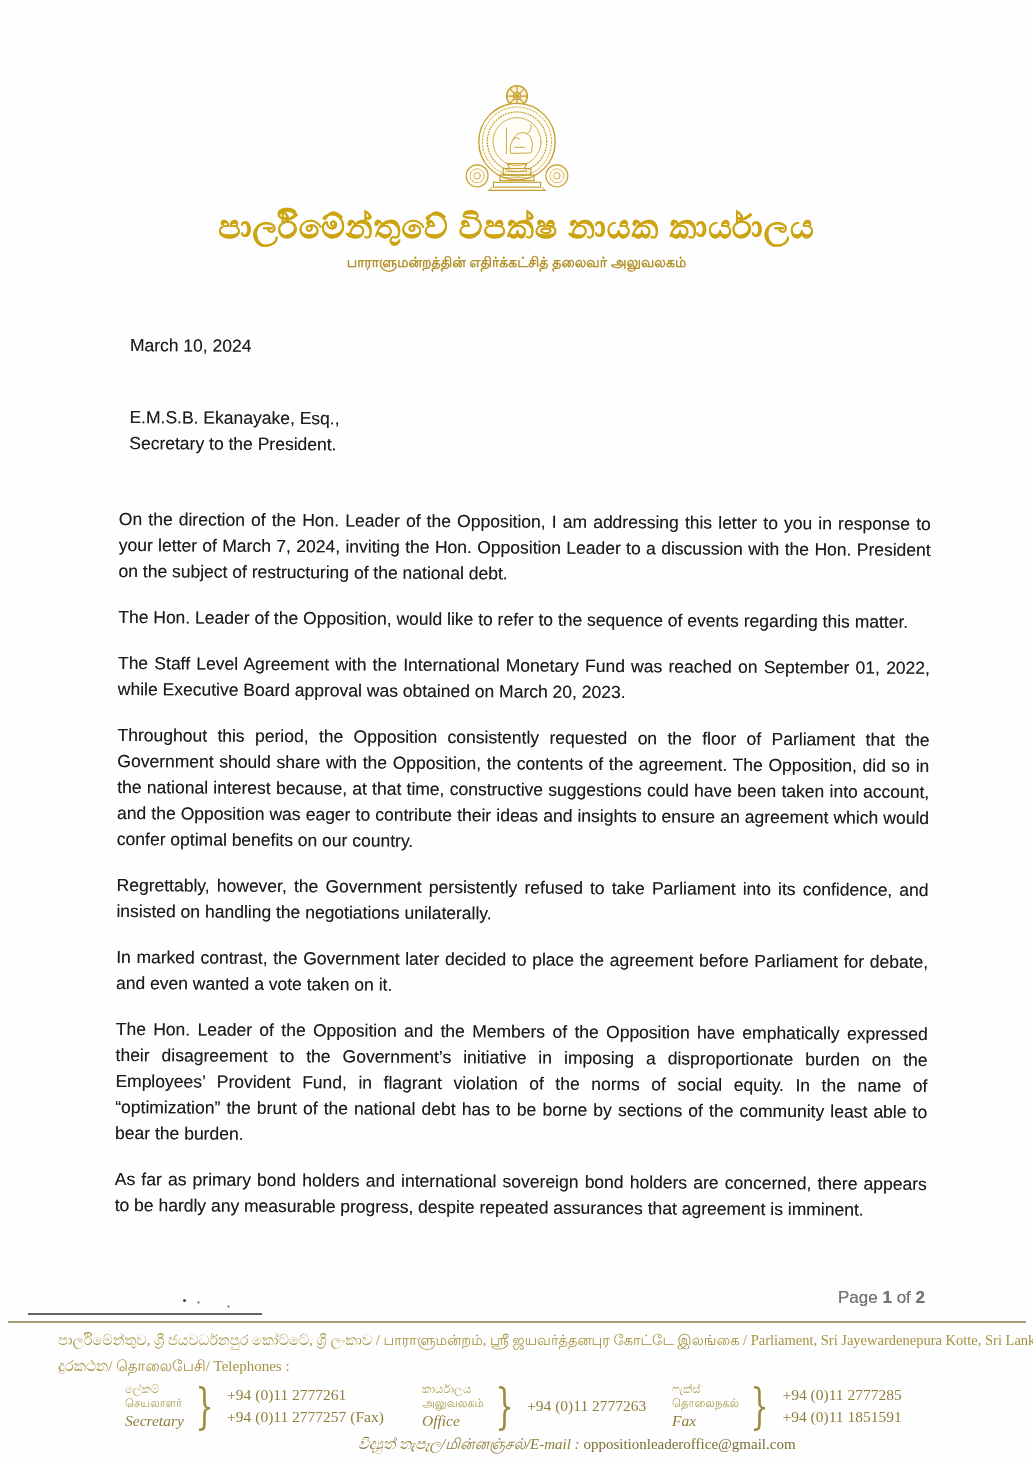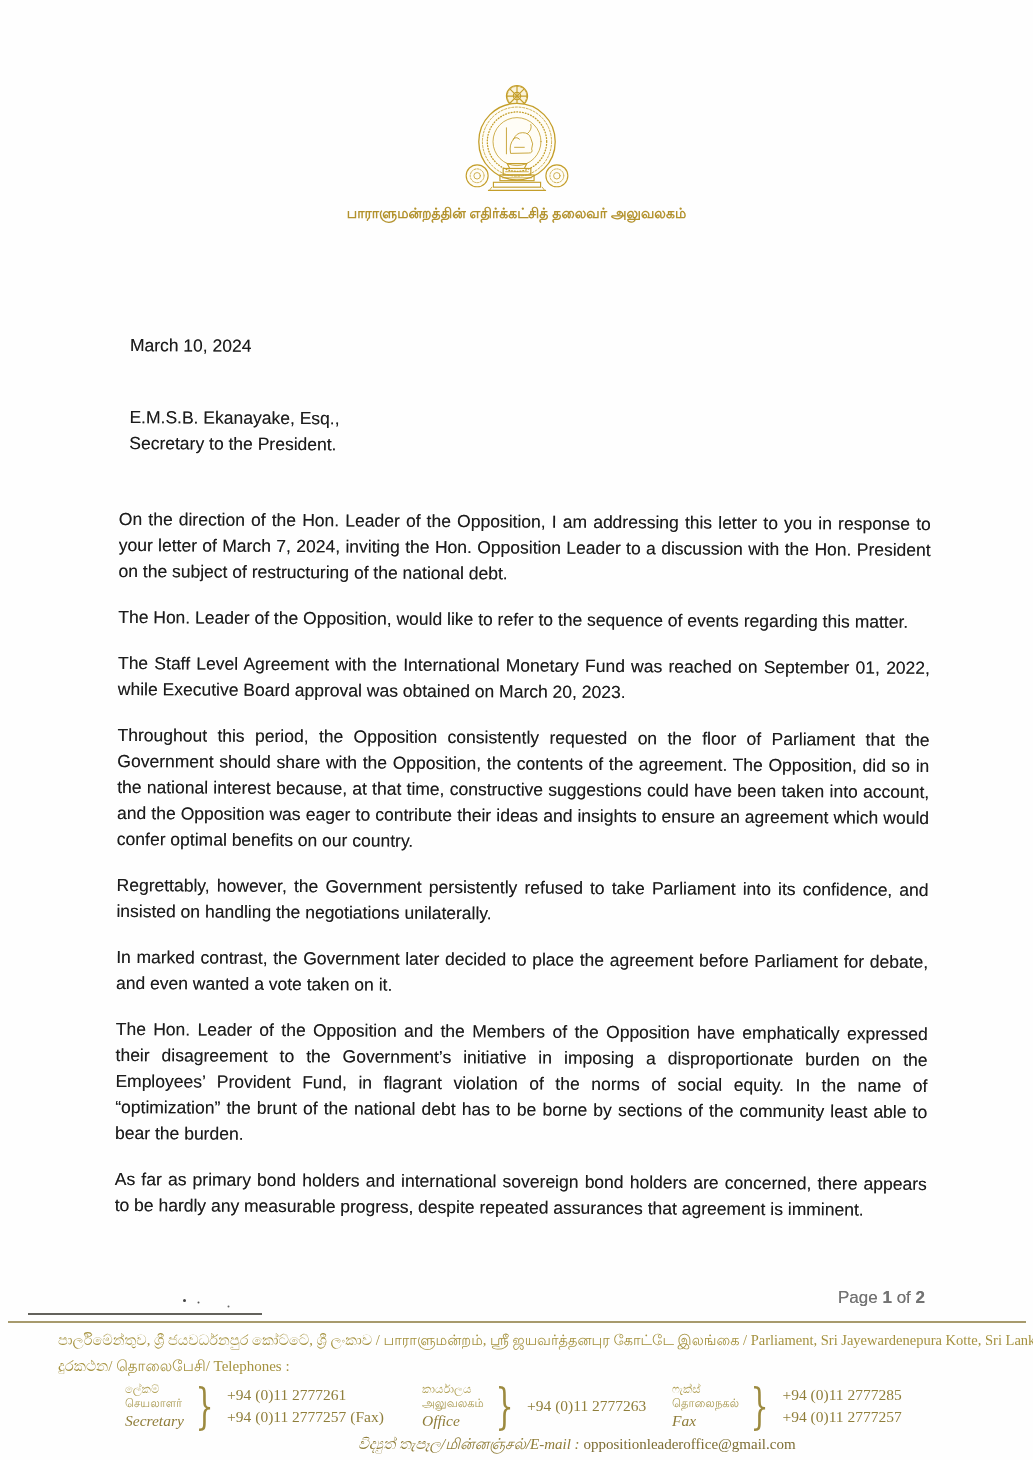--- a/index.html
+++ b/index.html
@@ -111,20 +111,21 @@
         <rect x="58" y="106" width="34" height="8"></rect>
         <line x1="61" y1="110" x2="89" y2="110" stroke-width="1"></line>
         <rect x="54" y="114" width="42" height="7"></rect>
         <line x1="57" y1="117.5" x2="93" y2="117.5" stroke-width="1"></line>
 
         <rect x="46" y="123" width="58" height="6"></rect>
         <path d="M40 133 h70" stroke-width="1.6"></path>
         <path d="M44 129 l-3 4 M106 129 l3 4" stroke-width="1"></path>
       </g>
     </svg>
+    <div class="title-si">පාර්ලිමේන්තුවේ විපක්ෂ නායක කාර්යාලය</div>
     <div class="title-ta">பாராளுமன்றத்தின் எதிர்க்கட்சித் தலைவர் அலுவலகம்</div>
   </div>
 
   <div class="letter">
     <div class="date-line">March 10, 2024</div>
     <div class="recipient">
       <div>E.M.S.B. Ekanayake, Esq.,</div>
       <div>Secretary to the President.</div>
     </div>
     <p>On the direction of the Hon. Leader of the Opposition, I am addressing this letter to you in response to your letter of March 7, 2024, inviting the Hon. Opposition Leader to a discussion with the Hon. President on the subject of restructuring of the national debt.</p>
@@ -176,21 +177,21 @@
 
     <div class="contact c2">
       <div class="c-labels">
         <div class="c-si">ෆැක්ස්</div>
         <div class="c-ta">தொலைநகல்</div>
         <div class="c-en">Fax</div>
       </div>
       <div class="c-brace">}</div>
       <div class="c-nums">
         <div>+94 (0)11 2777285</div>
-        <div>+94 (0)11 2777257</div>
+        <div>+94 (0)11 1851591</div>
       </div>
     </div>
 
     <div class="email-line">
       <span class="email-label">විද්‍යුත් තැපෑල/மின்னஞ்சல்/E-mail : </span><span class="email-addr">oppositionleaderoffice@gmail.com</span>
     </div>
   </div>
 
 </div>
 

